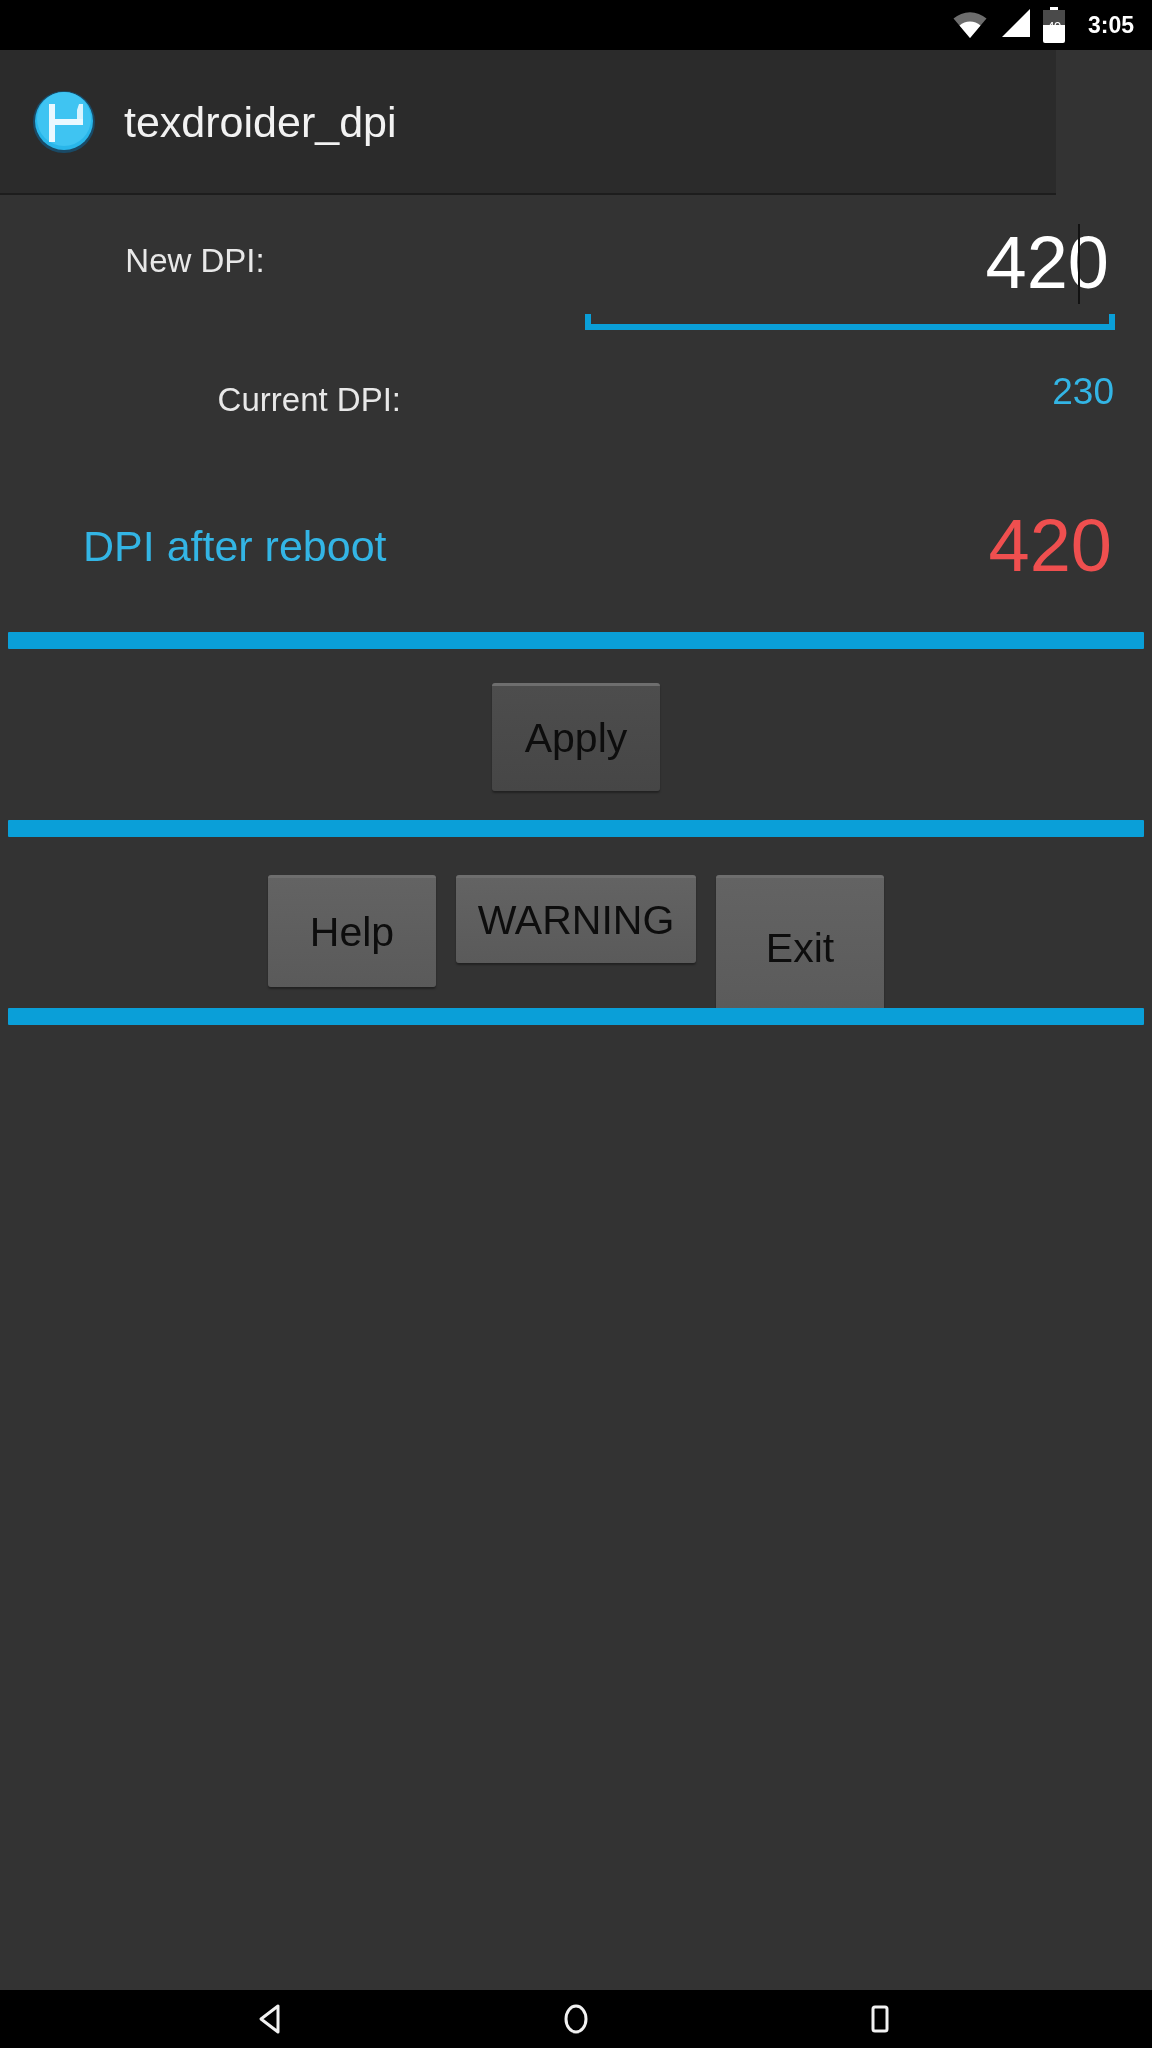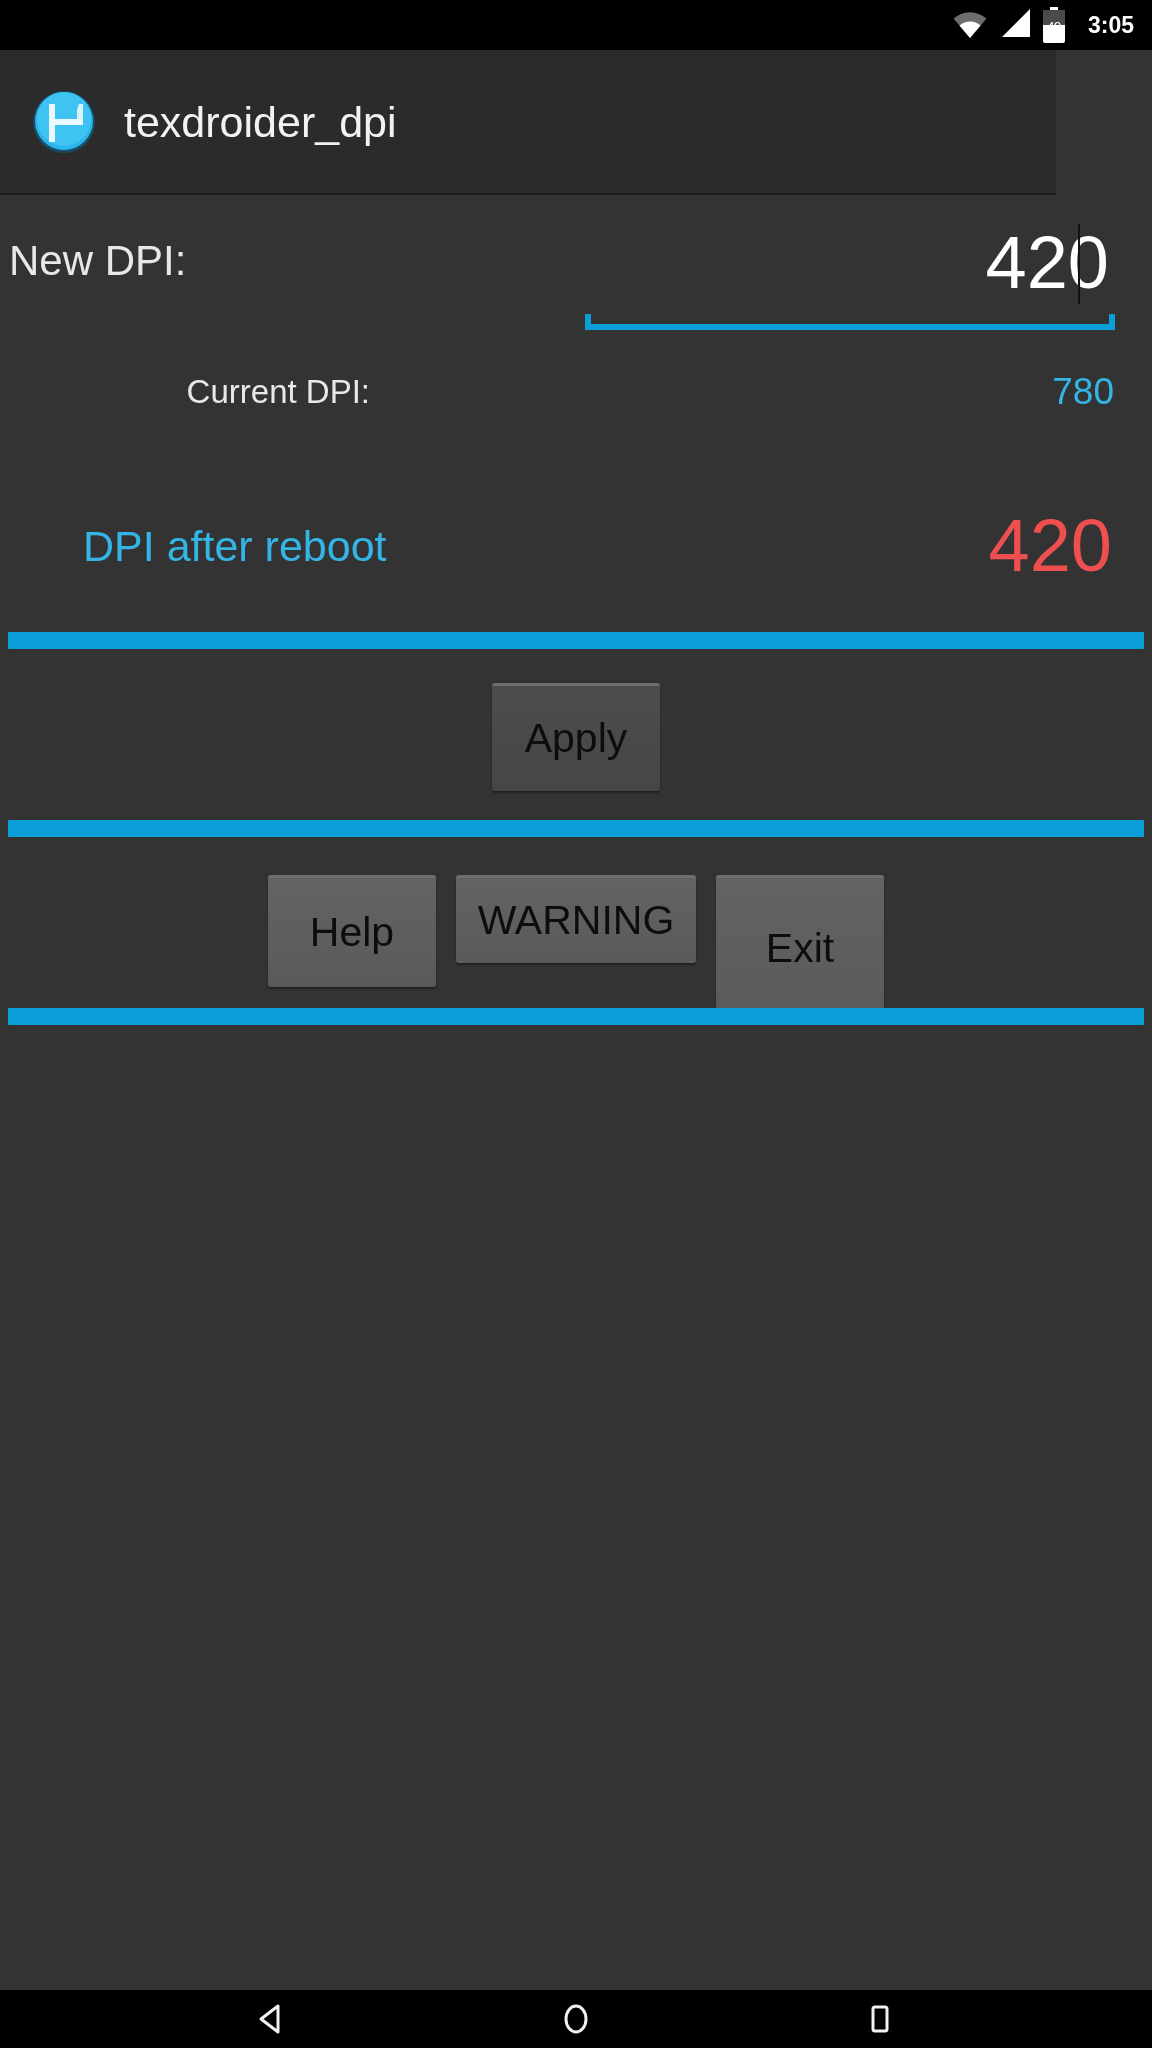--- a/index.html
+++ b/index.html
@@ -111,26 +111,26 @@
   }
 
   
   .row-newdpi {
     top: 25px;
     height: 170px;
     align-items: flex-start;
   }
   .label-newdpi {
     position: absolute;
-    left: 9px;
+    left: 0;
     top: 22px;
     width: 390px;
-    text-align: left;
+    text-align: center;
     color: #e8e8e8;
-    font-size: 42px;
+    font-size: 33px;
     line-height: 38px;
   }
   .dpi-field {
     position: absolute;
     left: 585px;
     top: 0;
     width: 530px;
     height: 110px;
   }
   .dpi-field-text {
@@ -171,26 +171,27 @@
   .dpi-underline::after { right: 0; }
 
   
   .row-current {
     top: 175px;
     height: 70px;
   }
   .label-current {
     position: absolute;
     left: 0;
-    top: 0;
+    top: 8px;
     width: 370px;
     text-align: right;
     color: #e8e8e8;
     font-size: 33px;
     line-height: 44px;
+    padding-left: 31px;
   }
   .value-current {
     position: absolute;
     right: 38px;
     top: 0;
     color: #33b5e5;
     font-size: 37px;
     line-height: 44px;
   }
 
@@ -346,21 +347,21 @@
       <span class="label-newdpi">New DPI:</span>
       <div class="dpi-field">
         <span class="dpi-field-text">420</span>
         <span class="dpi-caret"></span>
         <span class="dpi-underline"></span>
       </div>
     </div>
 
     <div class="row row-current">
       <span class="label-current">Current DPI:</span>
-      <span class="value-current">780</span>
+      <span class="value-current">230</span>
     </div>
 
     <div class="row row-reboot">
       <span class="label-reboot">DPI after reboot</span>
       <span class="value-reboot">420</span>
     </div>
 
     <div class="divider divider-1"></div>
 
     <div class="btn-row btn-row-1">

